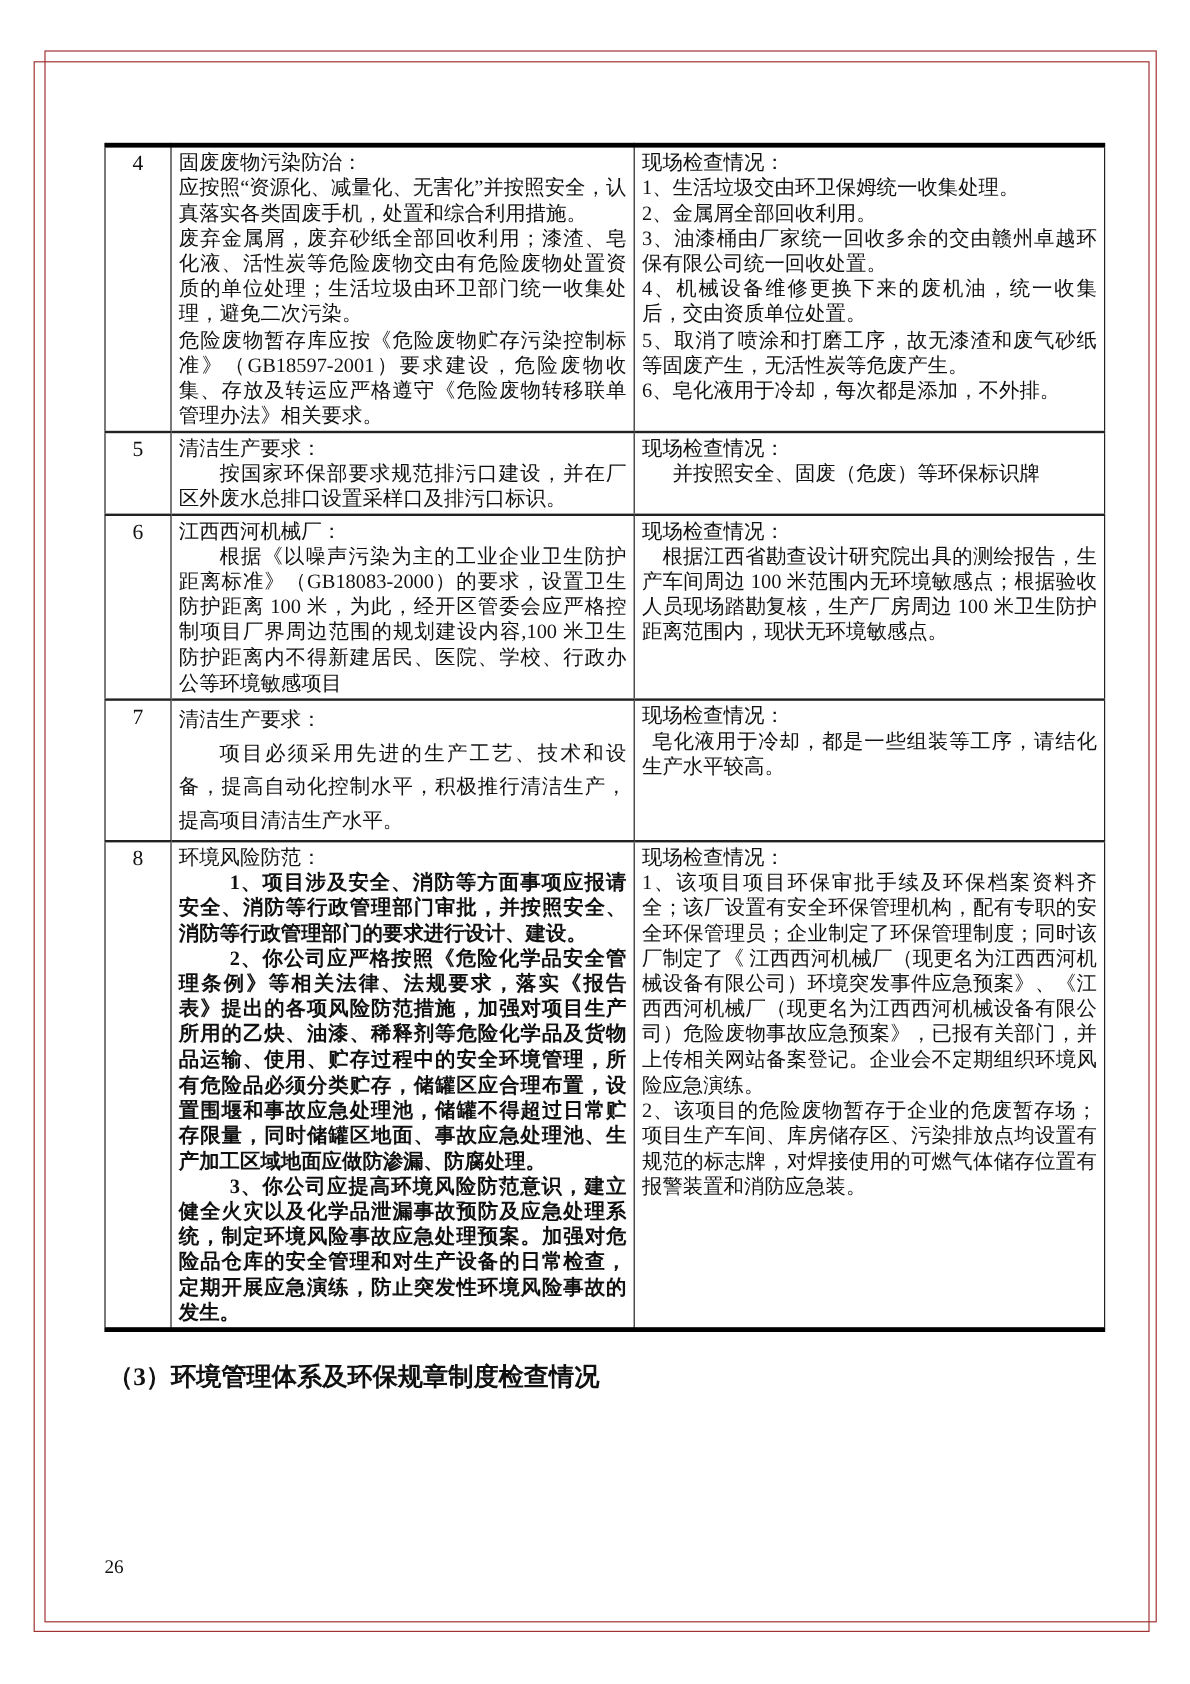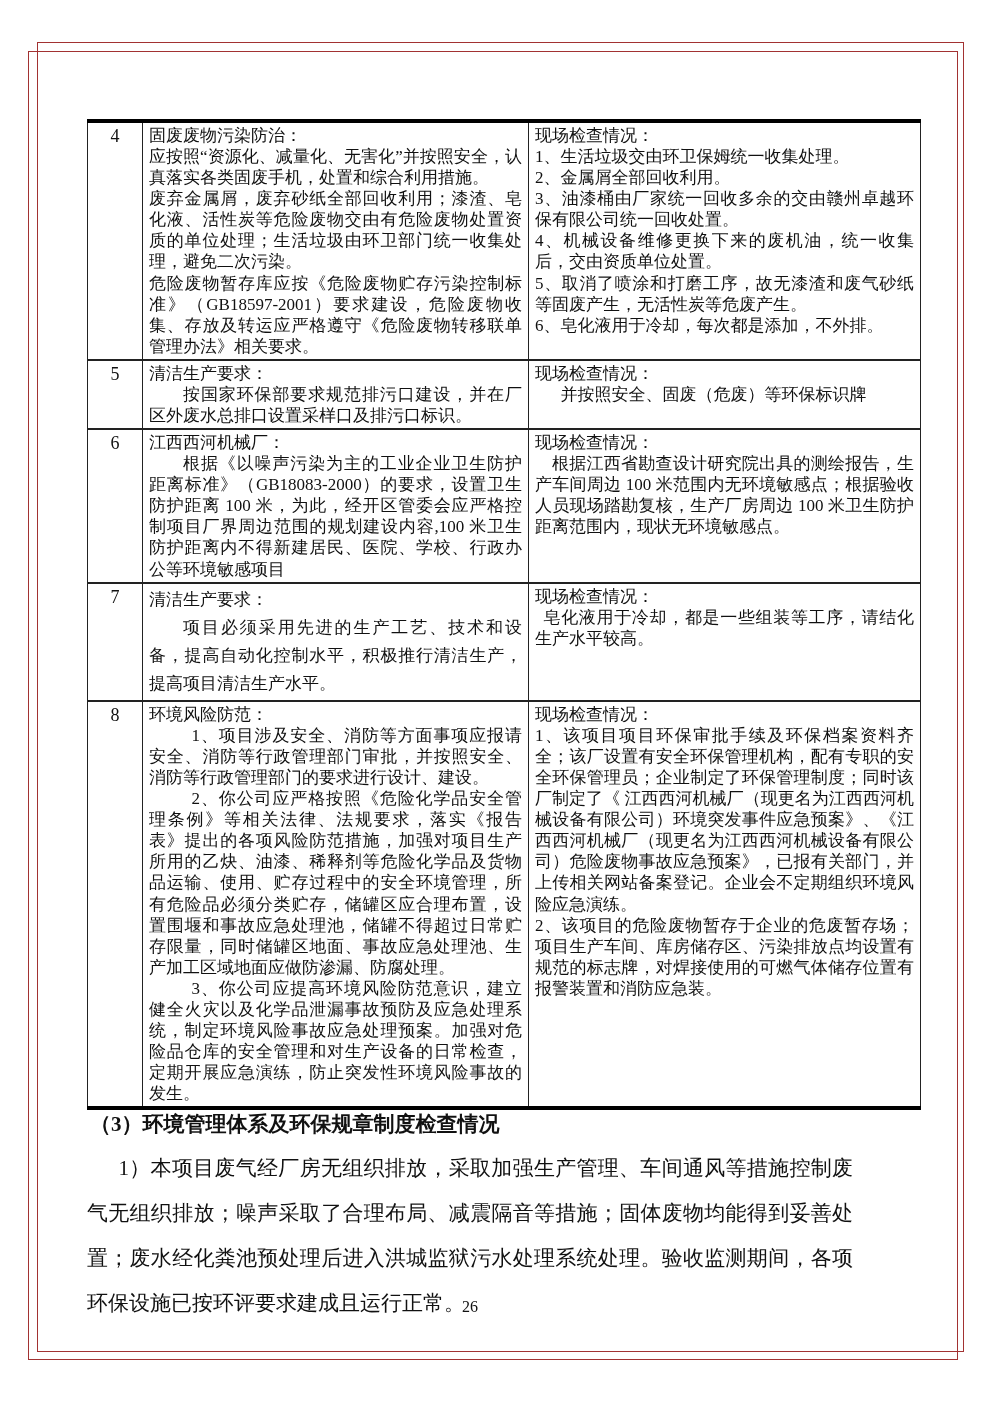--- a/index.html
+++ b/index.html
@@ -39,47 +39,47 @@
     text-align: center;
     vertical-align: middle;
     font-size: 18px;
     padding: 0;
   }
   .cell p { margin: 0; text-align: justify; }
   .i05 { text-indent: 0.5em; }
   .i1  { text-indent: 1em; }
   .i15 { text-indent: 1.5em; }
   .i2  { text-indent: 2em; }
-  .i25 { text-indent: 2.5em; }
+  .i25 { text-indent: 2.5em; font-weight: bold; }
   tr.r4 { height: 228px; }
   tr.r5 { height: 57px; }
   tr.r6 { height: 142px; }
   tr.r7 { height: 100px; }
   tr.r8 { height: 385px; }
   td.req7 { line-height: 1.65; font-family: Liberation Serif, serif; }
 
   .section-heading {
-    margin: 1px 0 0 3px;
+    margin: 24px 0 0 3px;
     font-size: 21px;
     font-weight: bold;
     line-height: 1.25;
   }
   .body-paragraph {
     margin: 8px 0 0 0;
     width: 766px;
     font-size: 21px;
     line-height: 45px;
     text-indent: 1.5em;
     text-align: justify;
   }
   .page-number {
     position: absolute;
     left: 87px; top: 1298px;
     width: 766px;
-    text-align: center;
+    text-align: left;
     font-size: 16px;
   }
 </style>
 </head>
 <body>
 
 <div class="page">
   <div class="frame frame-a"></div>
   <div class="frame frame-b"></div>
 
@@ -160,18 +160,17 @@
           <p>现场检查情况：</p>
           <p>1、该项目项目环保审批手续及环保档案资料齐全；该厂设置有安全环保管理机构，配有专职的安全环保管理员；企业制定了环保管理制度；同时该厂制定了《 江西西河机械厂（现更名为江西西河机械设备有限公司）环境突发事件应急预案》、《江西西河机械厂（现更名为江西西河机械设备有限公司）危险废物事故应急预案》，已报有关部门，并上传相关网站备案登记。企业会不定期组织环境风险应急演练。</p>
           <p>2、该项目的危险废物暂存于企业的危废暂存场；项目生产车间、库房储存区、污染排放点均设置有规范的标志牌，对焊接使用的可燃气体储存位置有报警装置和消防应急装。</p>
         </td>
       </tr>
     </tbody>
       </table>
 
     <h2 class="section-heading">（3）环境管理体系及环保规章制度检查情况</h2>
 
-    <p class="body-paragraph">1）本项目废气经厂房无组织排放，采取加强生产管理、车间通风等措施控制废气无组织排放；噪声采取了合理布局、减震隔音等措施；固体废物均能得到妥善处置；废水经化粪池预处理后进入洪城监狱污水处理系统处理。验收监测期间，各项环保设施已按环评要求建成且运行正常。</p>
 
   </div>
 
   <div class="page-number">26</div>
 </div>
 
 </body></html>

